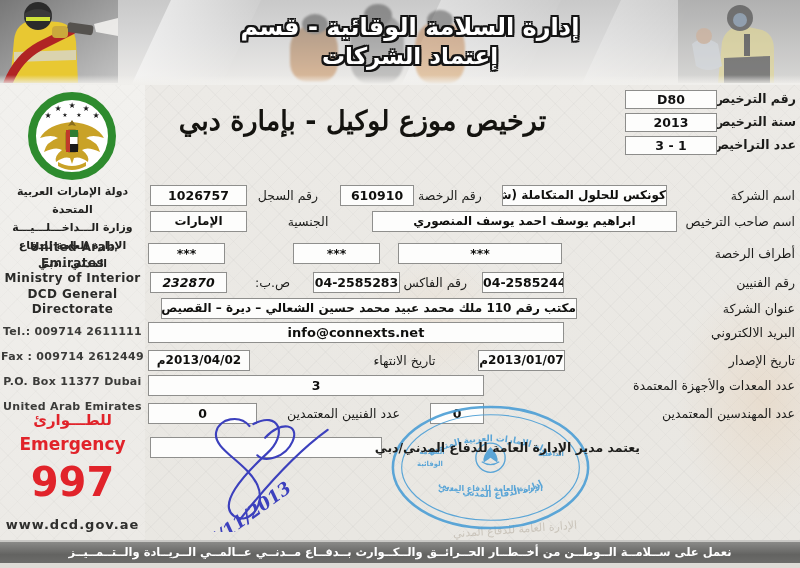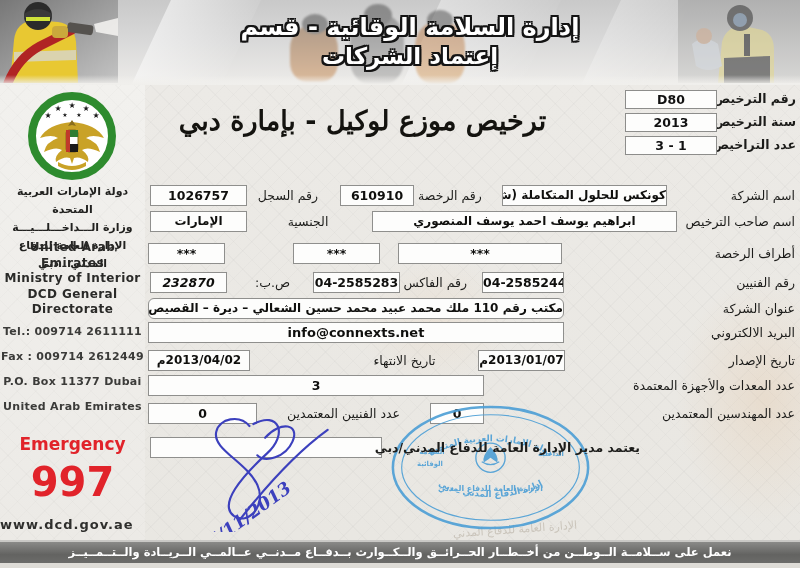--- a/index.html
+++ b/index.html
@@ -38,21 +38,21 @@
   .emblem{position:absolute;left:28px;top:7px;width:88px;height:88px;}
   .org-ar{position:absolute;left:0;top:98px;width:145px;text-align:center;direction:rtl;
     font-size:11px;font-weight:bold;color:#21211f;line-height:18px;}
   .org-en{position:absolute;left:0;top:155px;width:145px;text-align:center;
     font-size:12px;font-weight:bold;color:#2a2a28;line-height:15.5px;letter-spacing:.4px;}
   .contact{position:absolute;left:0;top:234px;width:145px;text-align:center;
     font-size:11px;font-weight:bold;color:#3b3b39;line-height:25px;letter-spacing:.3px;}
   .emg-ar{position:absolute;left:0;top:326px;width:145px;text-align:center;direction:rtl;font-size:15px;font-weight:bold;}
   .emg-en{position:absolute;left:0;top:349px;width:145px;text-align:center;font-size:17px;font-weight:bold;}
   .emg-num{position:absolute;left:0;top:372px;width:145px;text-align:center;font-size:40px;font-weight:bold;line-height:50px;}
-  .website{position:absolute;left:0;top:432px;width:145px;font-size:13px;font-weight:bold;color:#2f2f2d;letter-spacing:1px;}
+  .website{position:absolute;left:0;top:432px;width:145px;text-align:center;font-size:13px;font-weight:bold;color:#2f2f2d;letter-spacing:1px;}
 
   
   .formarea{position:absolute;left:145px;top:85px;width:655px;height:455px;direction:rtl;
     background:
       repeating-linear-gradient(45deg,rgba(140,140,140,.05) 0 1px,transparent 1px 13px),
       repeating-linear-gradient(-45deg,rgba(140,140,140,.05) 0 1px,transparent 1px 13px),
       linear-gradient(180deg,#eceae6,#e9e7e2);}
   .blob{position:absolute;border-radius:50%;pointer-events:none;}
   .blob1{left:530px;top:190px;width:180px;height:250px;background:radial-gradient(ellipse at center,rgba(224,178,128,.22),rgba(224,178,128,0) 70%);}
   .blob2{left:210px;top:170px;width:160px;height:130px;background:radial-gradient(ellipse at center,rgba(224,178,128,.13),rgba(224,178,128,0) 70%);}
@@ -189,20 +189,21 @@
       <div>United Arab Emirates</div>
       <div>Ministry of Interior</div>
       <div>DCD General Directorate</div>
     </div>
     <div class="contact">
       <div>Tel.: 009714 2611111</div>
       <div>Fax : 009714 2612449</div>
       <div>P.O. Box 11377 Dubai</div>
       <div>United Arab Emirates</div>
     </div>
+    <div class="emg-ar" style="color:#e1232a">للطـــوارئ</div>
     <div class="emg-en" style="color:#e1232a">Emergency</div>
     <div class="emg-num" style="color:#e1232a">997</div>
     <div class="website">www.dcd.gov.ae</div>
   </div>
 
   <div class="formarea">
     <div class="blob blob1"></div>
     <div class="blob blob2"></div>
 
     <div class="mrow-lbl" style="top:5px;">رقم الترخيص:</div>
@@ -232,21 +233,21 @@
     <div class="box num" style="left:3px;top:158px;width:75px;">***</div>
 
     <div class="lbl r" style="top:187px;">رقم الفنيين</div>
     <div class="box num" style="left:337px;top:187px;width:80px;">04-2585244</div>
     <div class="lbl" style="left:260px;top:187px;width:62px;text-align:center;">رقم الفاكس</div>
     <div class="box num" style="left:168px;top:187px;width:85px;">04-2585283</div>
     <div class="lbl" style="left:105px;top:187px;width:45px;text-align:center;">ص.ب:</div>
     <div class="box num" style="left:5px;top:187px;width:75px;font-style:italic;">232870</div>
 
     <div class="lbl r" style="top:213px;">عنوان الشركة</div>
-    <div class="box ar" style="left:3px;top:213px;width:414px;border-radius:6px;">مكتب رقم 110 ملك محمد عبيد محمد حسين الشعالي – ديرة – القصيص</div>
+    <div class="box ar" style="left:16px;top:213px;width:414px;">مكتب رقم 110 ملك محمد عبيد محمد حسين الشعالي – ديرة – القصيص</div>
 
     <div class="lbl r" style="top:237px;">البريد الالكتروني</div>
     <div class="box num" style="left:3px;top:237px;width:414px;font-size:13px;">info@connexts.net</div>
 
     <div class="lbl r" style="top:265px;">تاريخ الإصدار</div>
     <div class="box ar" style="left:333px;top:265px;width:85px;font-weight:bold;">2013/01/07م</div>
     <div class="lbl" style="left:222px;top:265px;width:75px;text-align:center;">تاريخ الانتهاء</div>
     <div class="box ar" style="left:3px;top:265px;width:100px;font-weight:bold;">2013/04/02م</div>
 
     <div class="lbl r" style="top:290px;">عدد المعدات والأجهزة المعتمدة</div>

